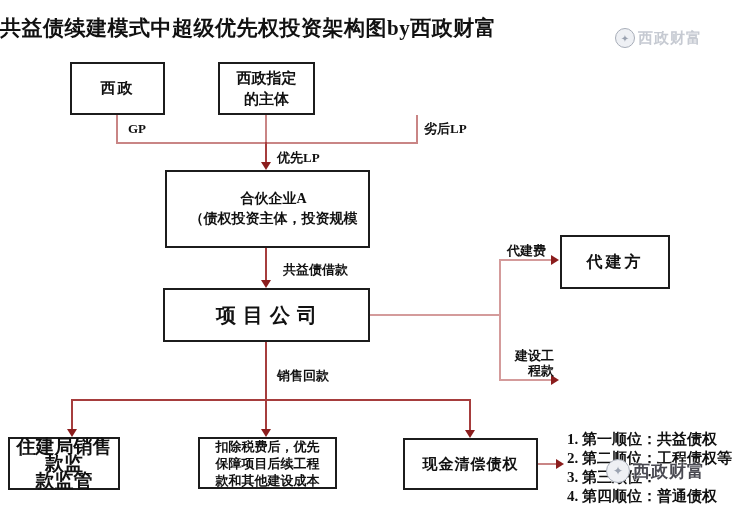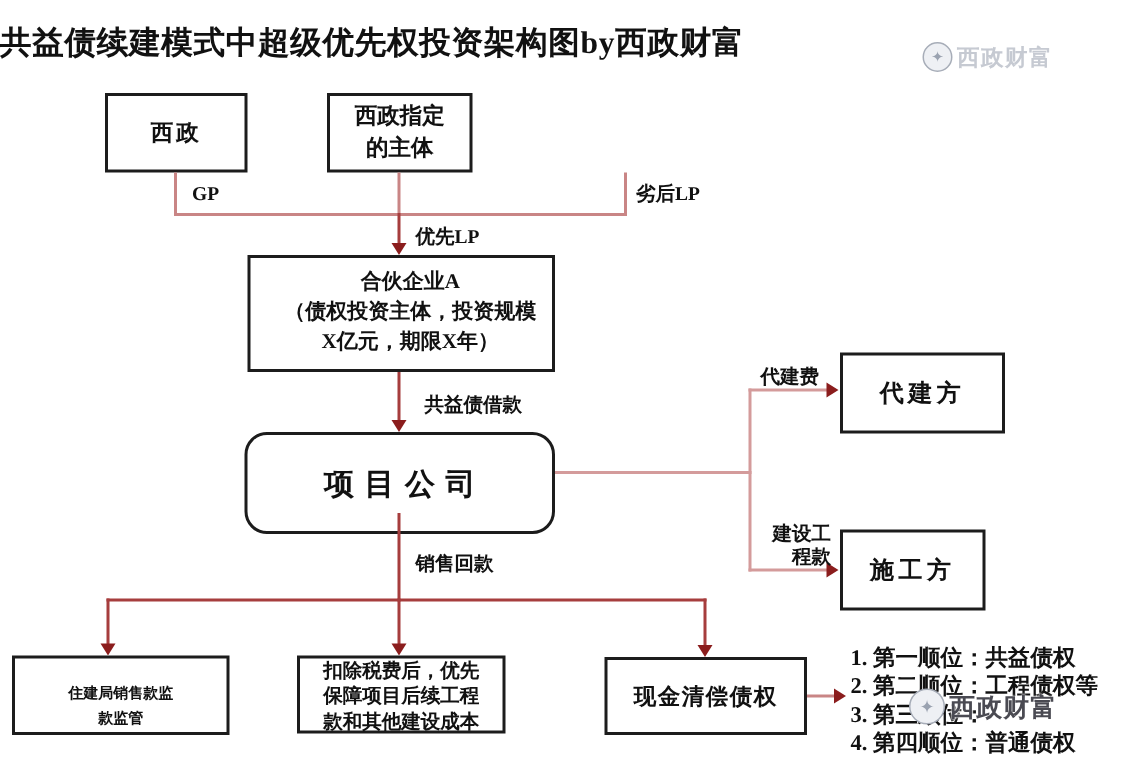--- a/index.html
+++ b/index.html
@@ -78,62 +78,58 @@
   <div class="vline c-mid" style="left:116px;top:115px;height:28px;"></div>
   <div class="vline c-mid" style="left:265px;top:115px;height:28px;"></div>
   <div class="vline c-mid" style="left:416px;top:115px;height:28px;"></div>
   <div class="hline c-mid" style="left:116px;top:142px;width:302px;"></div>
   <div class="vline c-strong" style="left:265px;top:142px;height:22px;"></div>
   <div class="arr-down" style="left:261px;top:162px;"></div>
 
   <div class="box" style="left:165px;top:170px;width:205px;height:78px;font-size:14px;line-height:20px;padding-left:12px;">
     <div>合伙企业A</div>
     <div>（债权投资主体，投资规模</div>
-    <div>X亿元，期限X年）</div>
   </div>
 
   <div class="vline c-strong" style="left:265px;top:248px;height:33px;"></div>
   <div class="arr-down" style="left:261px;top:280px;"></div>
   <div class="lbl" style="left:283px;top:261px;">共益债借款</div>
 
-  <div class="box" style="left:163px;top:288px;width:207px;height:68px;font-size:20px;letter-spacing:7px;text-indent:7px;border-radius:15px;">
+  <div class="box" style="left:163px;top:288px;width:207px;height:54px;font-size:20px;letter-spacing:7px;text-indent:7px;">
     <div>项目公司</div>
   </div>
 
   <div class="hline c-light" style="left:370px;top:314px;width:131px;"></div>
   <div class="vline c-light" style="left:499px;top:259px;height:122px;"></div>
   <div class="hline c-light" style="left:499px;top:259px;width:54px;"></div>
   <div class="arr-right" style="left:551px;top:255px;"></div>
   <div class="hline c-light" style="left:499px;top:379px;width:54px;"></div>
   <div class="arr-right" style="left:551px;top:375px;"></div>
 
   <div class="lbl" style="left:507px;top:242px;">代建费</div>
   <div class="lbl" style="left:506px;top:348px;width:48px;text-align:right;line-height:15px;">
     <div>建设工</div>
     <div>程款</div>
   </div>
 
   <div class="box" style="left:560px;top:235px;width:110px;height:54px;font-size:16px;letter-spacing:3px;">
     <div>代建方</div>
   </div>
-  <div class="box" style="left:560px;top:353px;width:97px;height:54px;font-size:16px;letter-spacing:3px;">
-    <div>施工方</div>
-  </div>
 
   <div class="vline c-strong" style="left:265px;top:342px;height:59px;"></div>
   <div class="lbl" style="left:277px;top:367px;">销售回款</div>
   <div class="hline c-strong" style="left:71px;top:399px;width:400px;"></div>
   <div class="vline c-strong" style="left:71px;top:399px;height:31px;"></div>
   <div class="arr-down" style="left:67px;top:429px;"></div>
   <div class="vline c-strong" style="left:265px;top:399px;height:31px;"></div>
   <div class="arr-down" style="left:261px;top:429px;"></div>
   <div class="vline c-strong" style="left:469px;top:399px;height:32px;"></div>
   <div class="arr-down" style="left:465px;top:430px;"></div>
 
-  <div class="box" style="left:8px;top:437px;width:145px;height:53px;font-size:10px;line-height:17px;justify-content:flex-end;">
+  <div class="box" style="left:8px;top:437px;width:112px;height:53px;font-size:19px;line-height:17px;">
     <div>住建局销售款监</div>
     <div>款监管</div>
   </div>
 
   <div class="box" style="left:198px;top:437px;width:139px;height:52px;font-size:13px;line-height:17px;">
     <div>扣除税费后，优先</div>
     <div>保障项目后续工程</div>
     <div>款和其他建设成本</div>
   </div>
 

